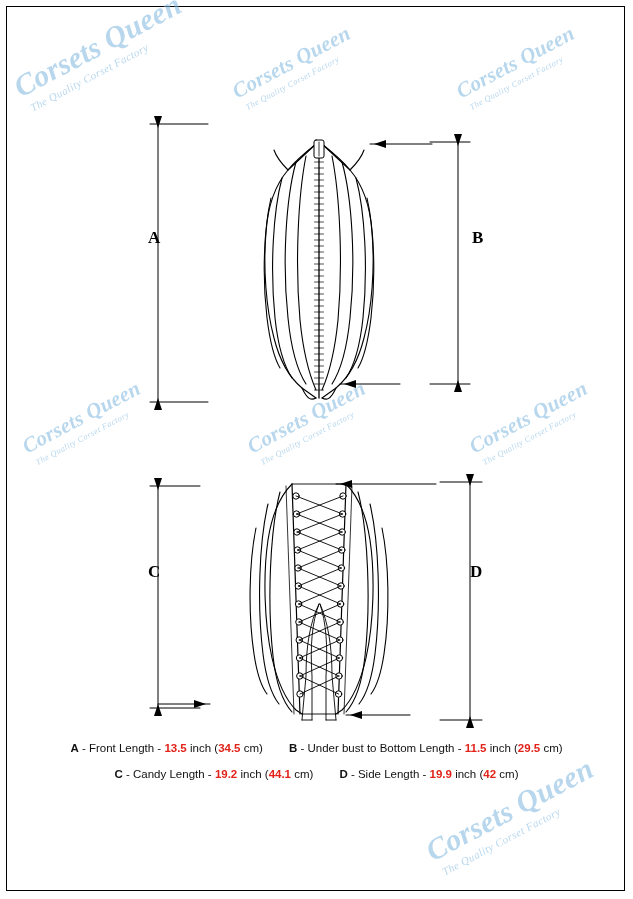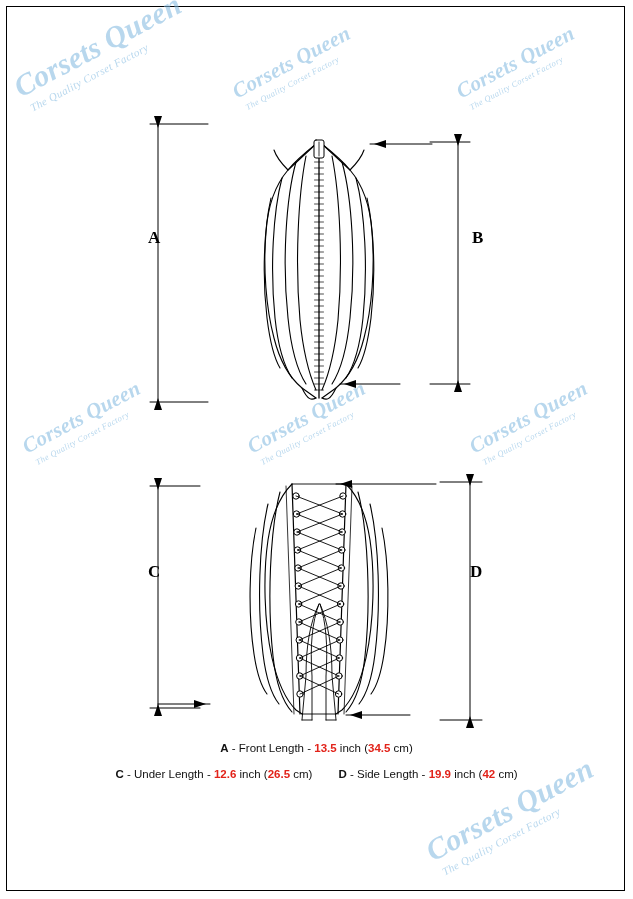--- a/index.html
+++ b/index.html
@@ -357,30 +357,40 @@
       <div class="legend-item">
         <span class="letter">A</span>
         <span> - </span>
         <span>Front Length</span>
         <span> - </span>
         <span class="val">13.5</span>
         <span>inch</span>
         <span> (</span><span class="cm">34.5</span>
         <span>cm</span><span>)</span>
       </div>
+      <div class="legend-item">
+        <span class="letter">B</span>
+        <span> - </span>
+        <span>Under bust to Bottom Length</span>
+        <span> - </span>
+        <span class="val">11.5</span>
+        <span>inch</span>
+        <span> (</span><span class="cm">29.5</span>
+        <span>cm</span><span>)</span>
+      </div>
     </div>
     <div class="legend-row">
       <div class="legend-item">
         <span class="letter">C</span>
         <span> - </span>
-        <span>Under Length</span>
-        <span> - </span>
-        <span class="val">12.6</span>
+        <span>Candy Length</span>
+        <span> - </span>
+        <span class="val">19.2</span>
         <span>inch</span>
-        <span> (</span><span class="cm">26.5</span>
+        <span> (</span><span class="cm">44.1</span>
         <span>cm</span><span>)</span>
       </div>
       <div class="legend-item">
         <span class="letter">D</span>
         <span> - </span>
         <span>Side Length</span>
         <span> - </span>
         <span class="val">19.9</span>
         <span>inch</span>
         <span> (</span><span class="cm">42</span>

